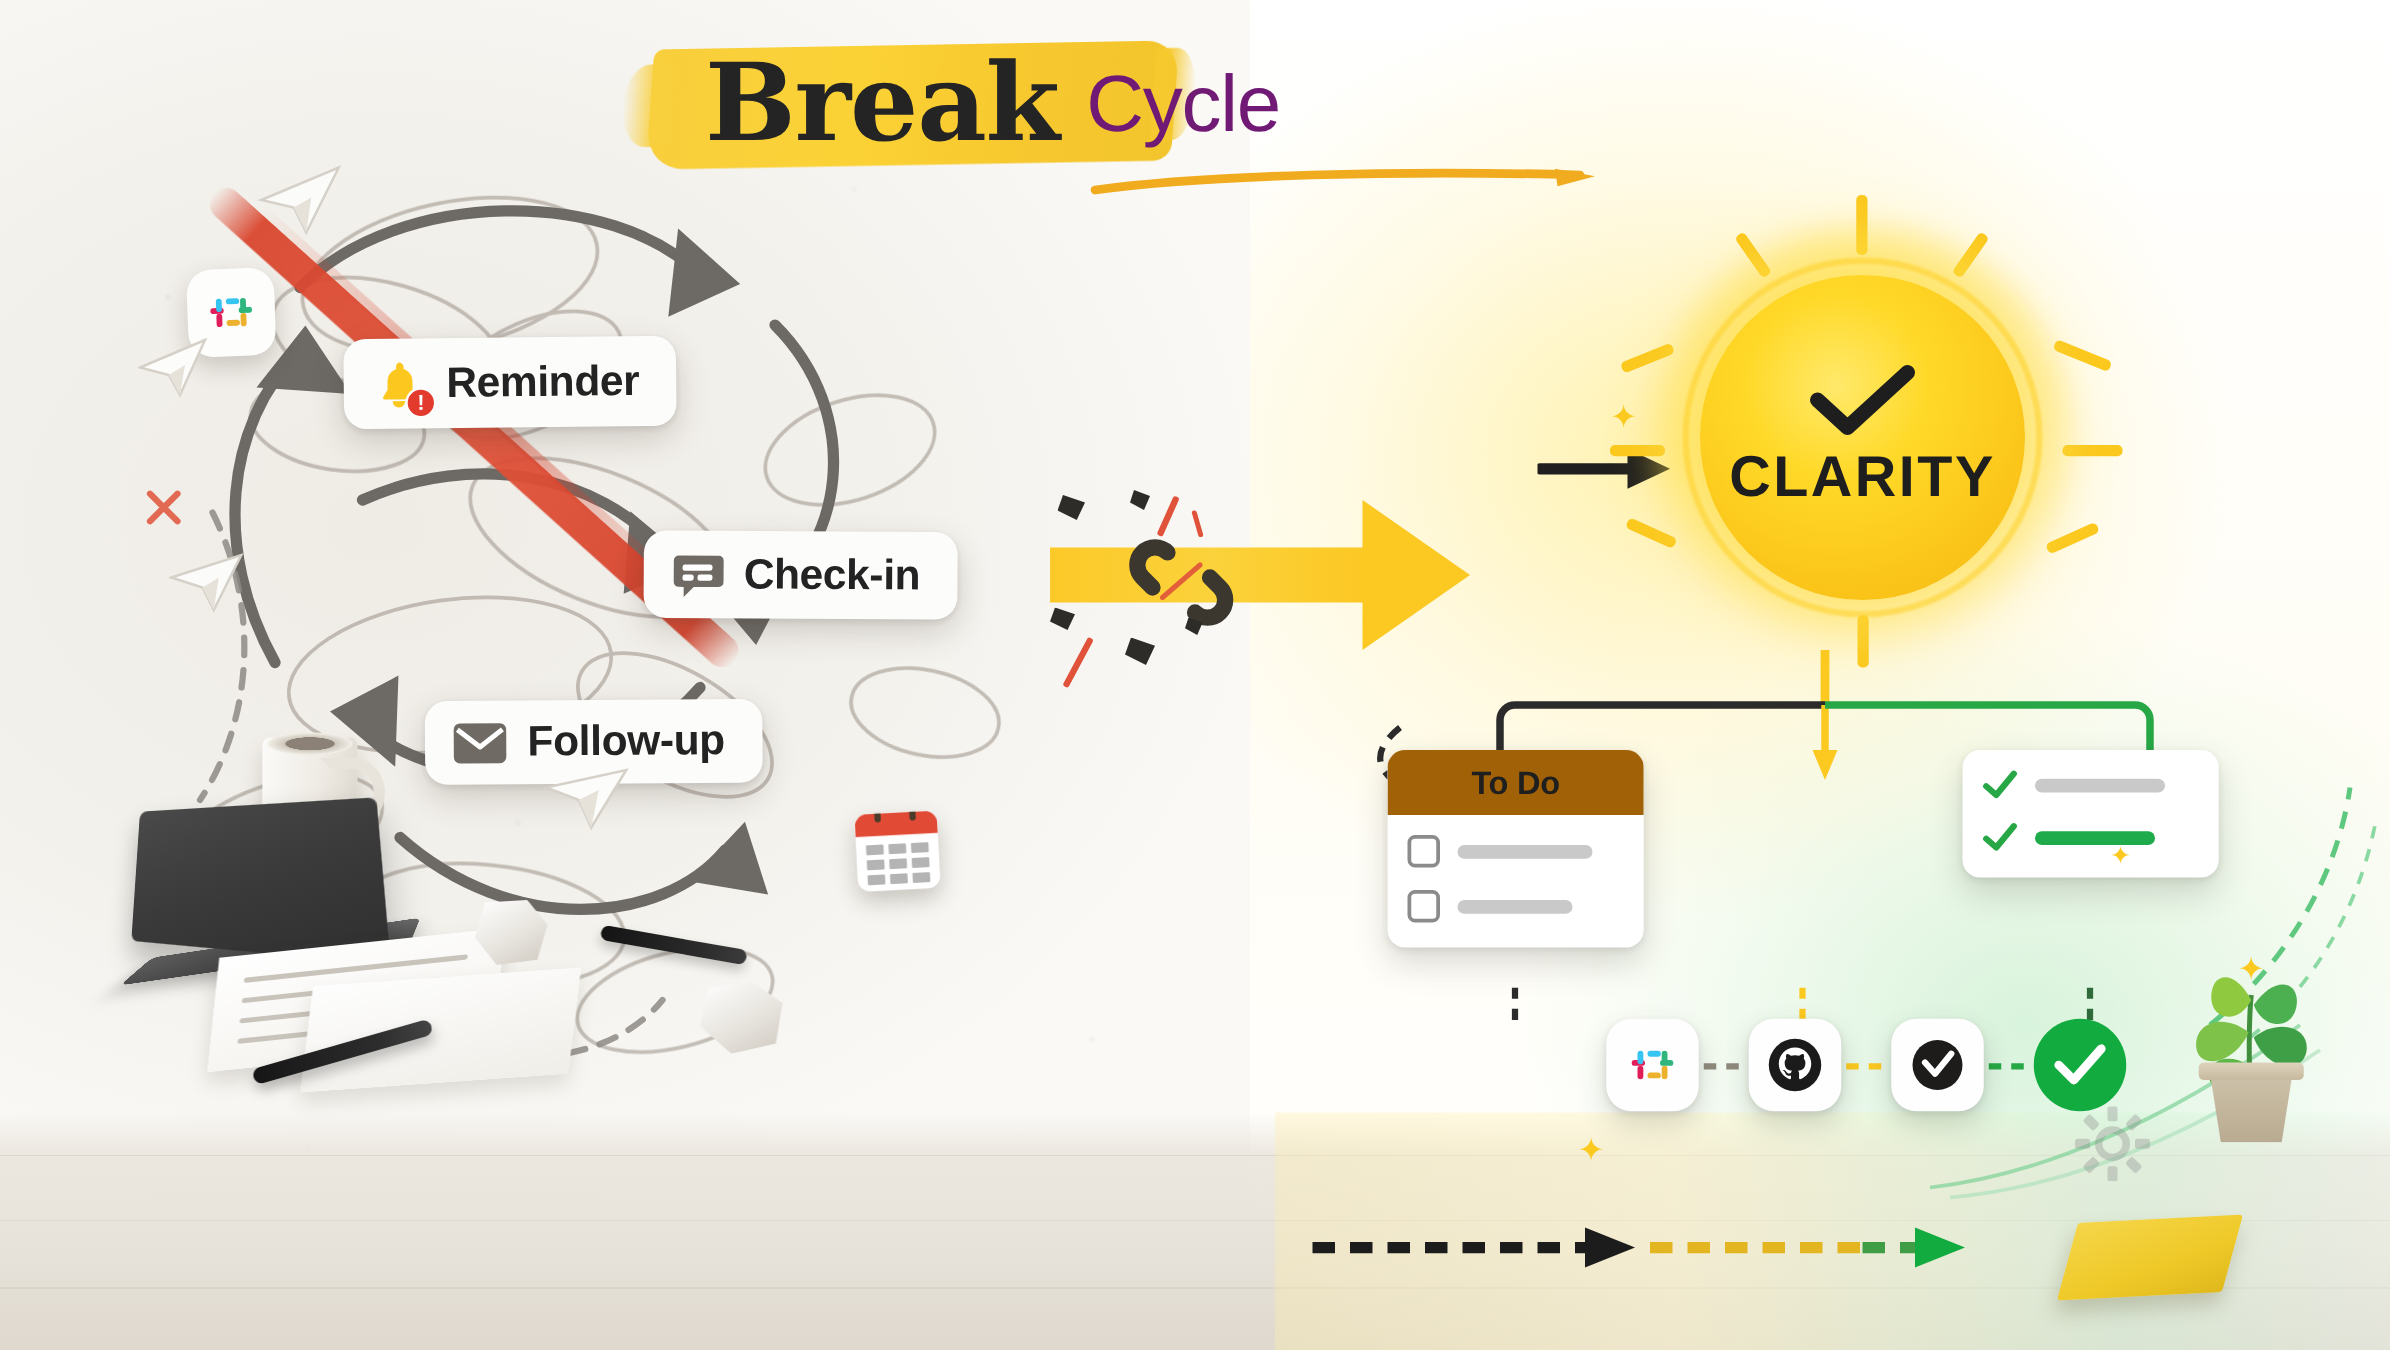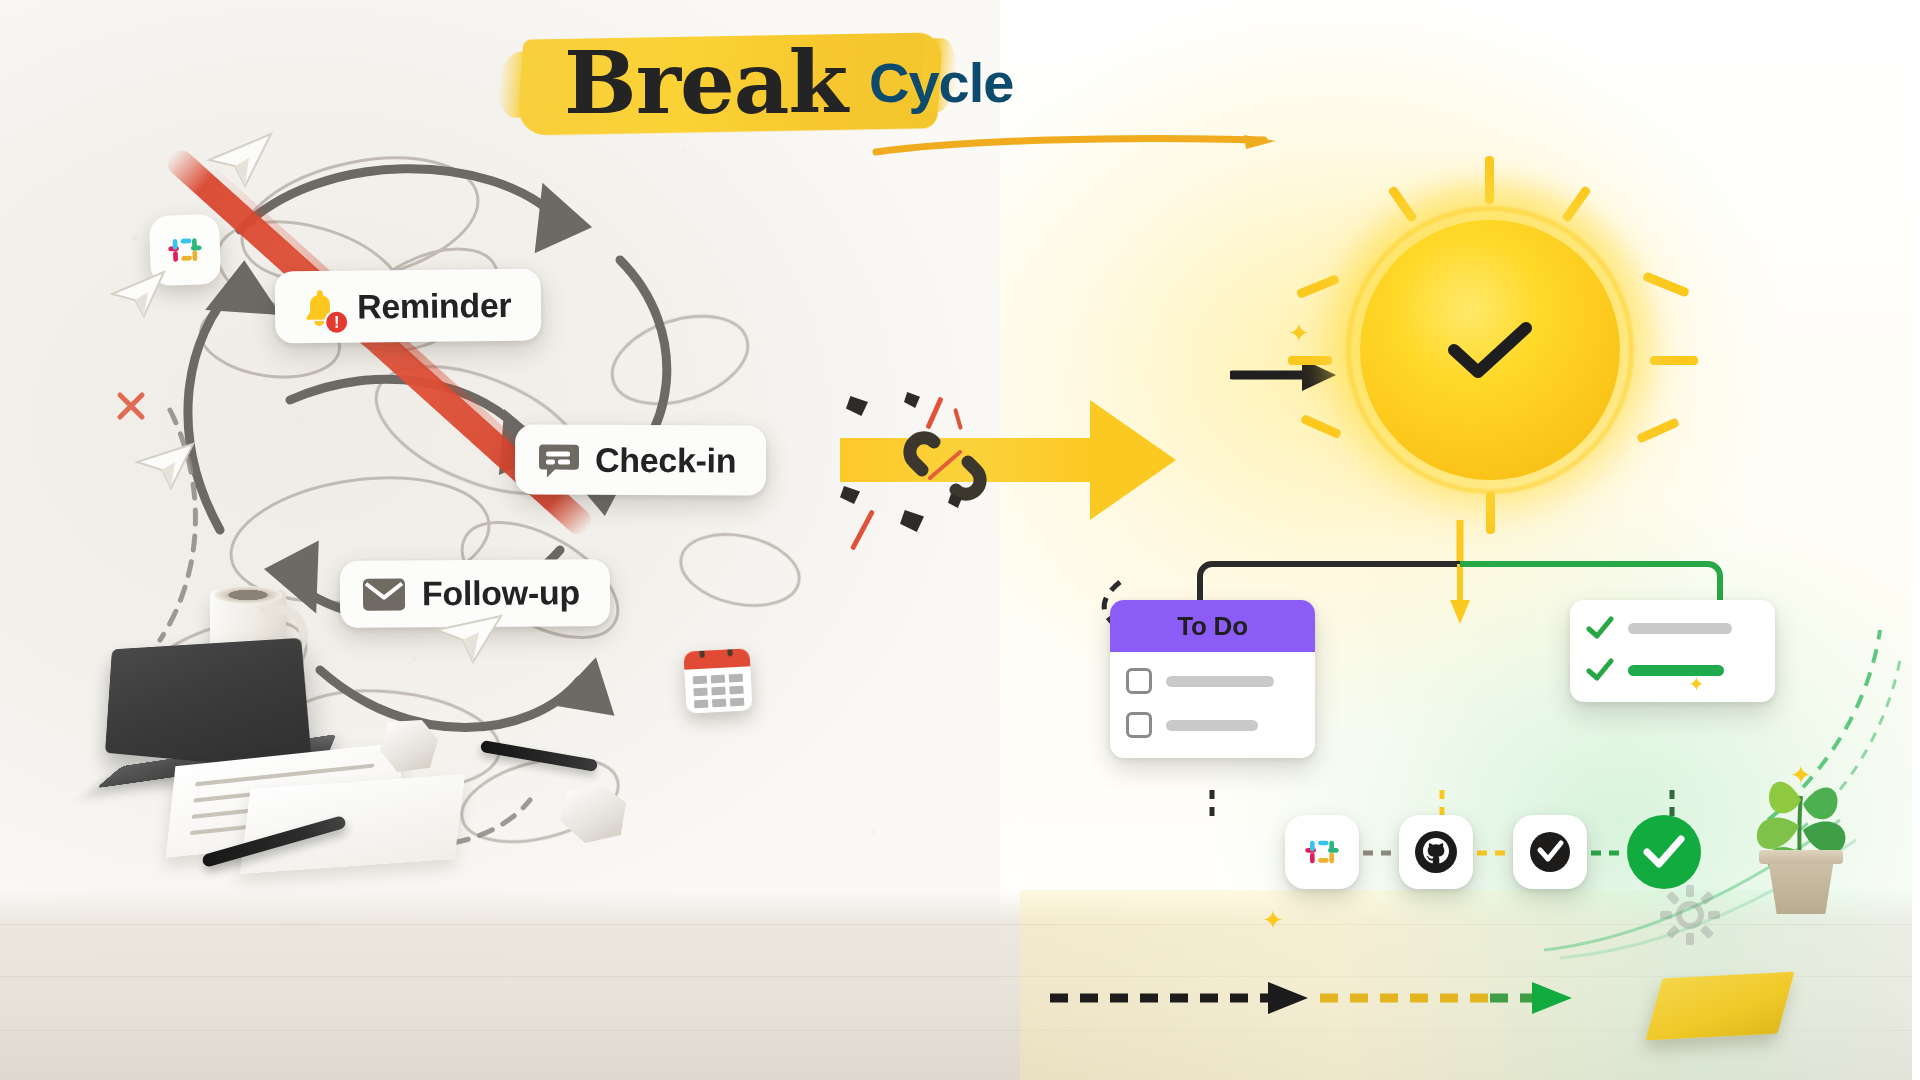--- a/index.html
+++ b/index.html
@@ -84,22 +84,22 @@
   .t-break {
     font-family: "DejaVu Serif", serif; font-weight: 700;
     font-size: 86px; color: #242424; letter-spacing: -1px;
     position: relative; z-index: 3; padding-left: 44px;
   }
   .t-the {
     font-family: "Liberation Sans", sans-serif; font-weight: 400;
     font-size: 78px; color: #2b2b2b; margin-left: 26px;
   }
   .t-cycle {
-    font-family: "Liberation Sans", sans-serif; font-weight: 700;
-    font-size: 56px; color: #0c4a6e; margin-left: 22px; letter-spacing: -1px;
+    font-family: "Liberation Sans", sans-serif; font-weight: 400;
+    font-size: 64px; color: #701a75; margin-left: 22px; letter-spacing: -1px;
   }
   .title-underline {
     position: absolute; left: 352px; top: 116px; width: 420px; height: 26px;
   }
 
   
   .chaos { position: absolute; left: 60px; top: 110px; width: 1000px; height: 780px; }
 
   .pill {
     position: absolute;
@@ -324,21 +324,21 @@
   .kprogress {
     width: 136px; height: 22px; border-radius: 11px; background: #d9d9d9; overflow:hidden; position:relative;
   }
   .kprogress-fill { position:absolute; left:0; top:0; height:100%; background:#fcc81f; border-radius: 11px 0 0 11px; }
   .kprogress-mid { position:absolute; top:0; height:100%; background:#a98b3c; }
 
   .col-todo { left: 0; top: 0; }
   .col-prog { left: 230px; top: 0; }
   .col-done { left: 460px; top: 0; }
 
-  .head-todo { background: #8b5cf6; }
+  .head-todo { background: #a16207; }
   .head-prog { background: #fbc81f; }
   .head-done { background: #29a745; }
 
   
   .iconrow { position: absolute; left: 1285px; top: 805px; width: 420px; height: 96px; }
   .app-chip {
     position: absolute; width: 74px; height: 74px; border-radius: 20px;
     background: #fefefe;
     box-shadow: 0 10px 22px rgba(70,70,60,.20), 0 2px 5px rgba(70,70,60,.12);
     display:flex; align-items:center; justify-content:center;
@@ -571,20 +571,21 @@
     <i class="ray" style="left:-14px; top:112px; width:44px; height:9px;  transform:rotate(-22deg);"></i>
     <i class="ray" style="left:-10px; top:252px; width:42px; height:9px;  transform:rotate(24deg);"></i>
     <i class="ray" style="left:176px; top:322px; width:9px;  height:42px;"></i>
 
     <div class="sun-glow"></div>
     <div class="sun-ring"></div>
     <div class="sun-core">
       <svg class="sun-check" viewBox="0 0 92 56">
         <path d="M10 28 L34 50 L82 6" stroke="#1e1e1e" stroke-width="12" fill="none" stroke-linecap="round" stroke-linejoin="round"></path>
       </svg>
+      <span class="clarity-label">CLARITY</span>
     </div>
   </div>
 
   <svg style="position:absolute;left:1080px;top:520px" width="740" height="110">
     <path d="M380 0 V44" stroke="#fbc91f" stroke-width="7" fill="none"></path>
     <path d="M380 44 H132 a12 12 0 0 0 -12 12 V84" stroke="#2b2b2b" stroke-width="6" fill="none"></path>
     <polygon points="110,80 120,104 130,80" fill="#2b2b2b"></polygon>
     <path d="M380 44 V84" stroke="#fbc91f" stroke-width="6" fill="none"></path>
     <polygon points="370,80 380,104 390,80" fill="#fbc91f"></polygon>
     <path d="M380 44 H628 a12 12 0 0 1 12 12 V84" stroke="#27a745" stroke-width="6" fill="none"></path>

